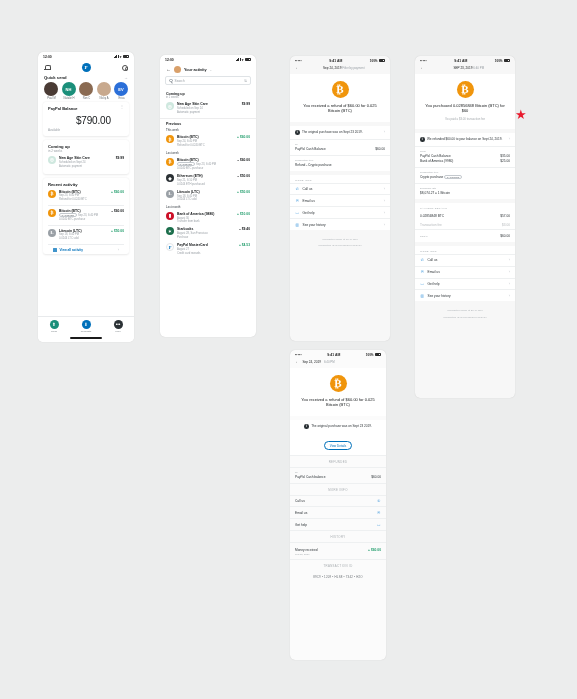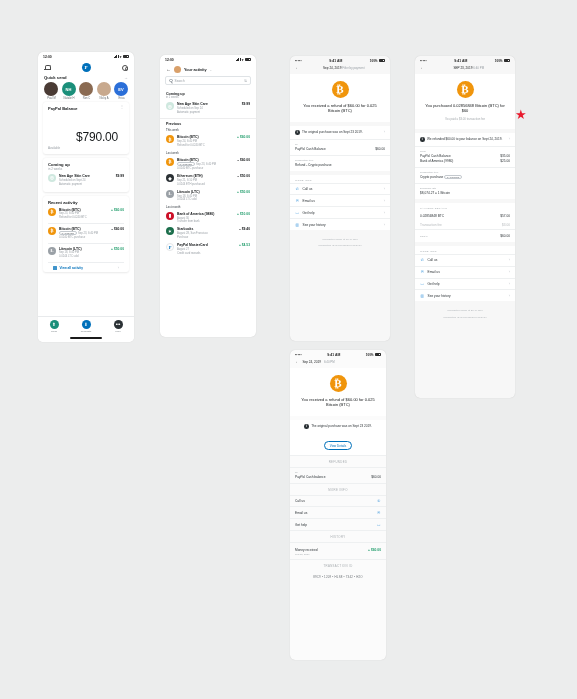--- a/index.html
+++ b/index.html
@@ -62,21 +62,21 @@
   .qs-head { display:flex; justify-content:space-between; align-items:center; padding:0 6px 2px; }
   .qs-arrow { font-size:4px; color:#b0b5ba; }
   .qs-row { display:flex; gap:2.5px; padding:0 0 2px 6px; overflow:hidden; }
   .qs-item { width:15px; text-align:center; flex:0 0 auto; }
   .qs-av { width:14px; height:14px; border-radius:50%; display:flex; align-items:center; justify-content:center;
            color:#fff; font-size:4px; font-weight:bold; overflow:hidden; }
   .qs-name { font-size:2.7px; color:#6b7075; margin-top:1.2px; white-space:nowrap; }
 
   .bal-row { display:flex; justify-content:space-between; align-items:flex-start; }
   .bal-label { font-size:4px; font-weight:bold; color:#15181a; }
-  .bal-amt { font-size:12px; color:#15181a; margin-top:19px; letter-spacing:-.2px;padding-left:28px; }
+  .bal-amt { font-size:10px; color:#15181a; margin-top:4px; letter-spacing:-.2px;padding-left:28px; }
   .bal-sub { font-size:3px; color:#9aa0a6; margin-top:1.5px; }
   .dots-v { font-size:4px; color:#9aa0a6; line-height:.6; }
 
   .list-row { display:flex; align-items:flex-start; gap:3px; padding:2.5px 0; }
   .l-ic { width:8px; height:8px; border-radius:50%; flex:0 0 auto; display:flex;
           align-items:center; justify-content:center; color:#fff; font-size:4.5px;
           font-family:"Liberation Serif",serif; font-weight:bold;}
   .l-mid { flex:1; min-width:0; }
   .l-t { font-size:3.4px; font-weight:bold; color:#15181a; }
   .l-s { font-size:2.7px; color:#9aa0a6; margin-top:.8px; }

